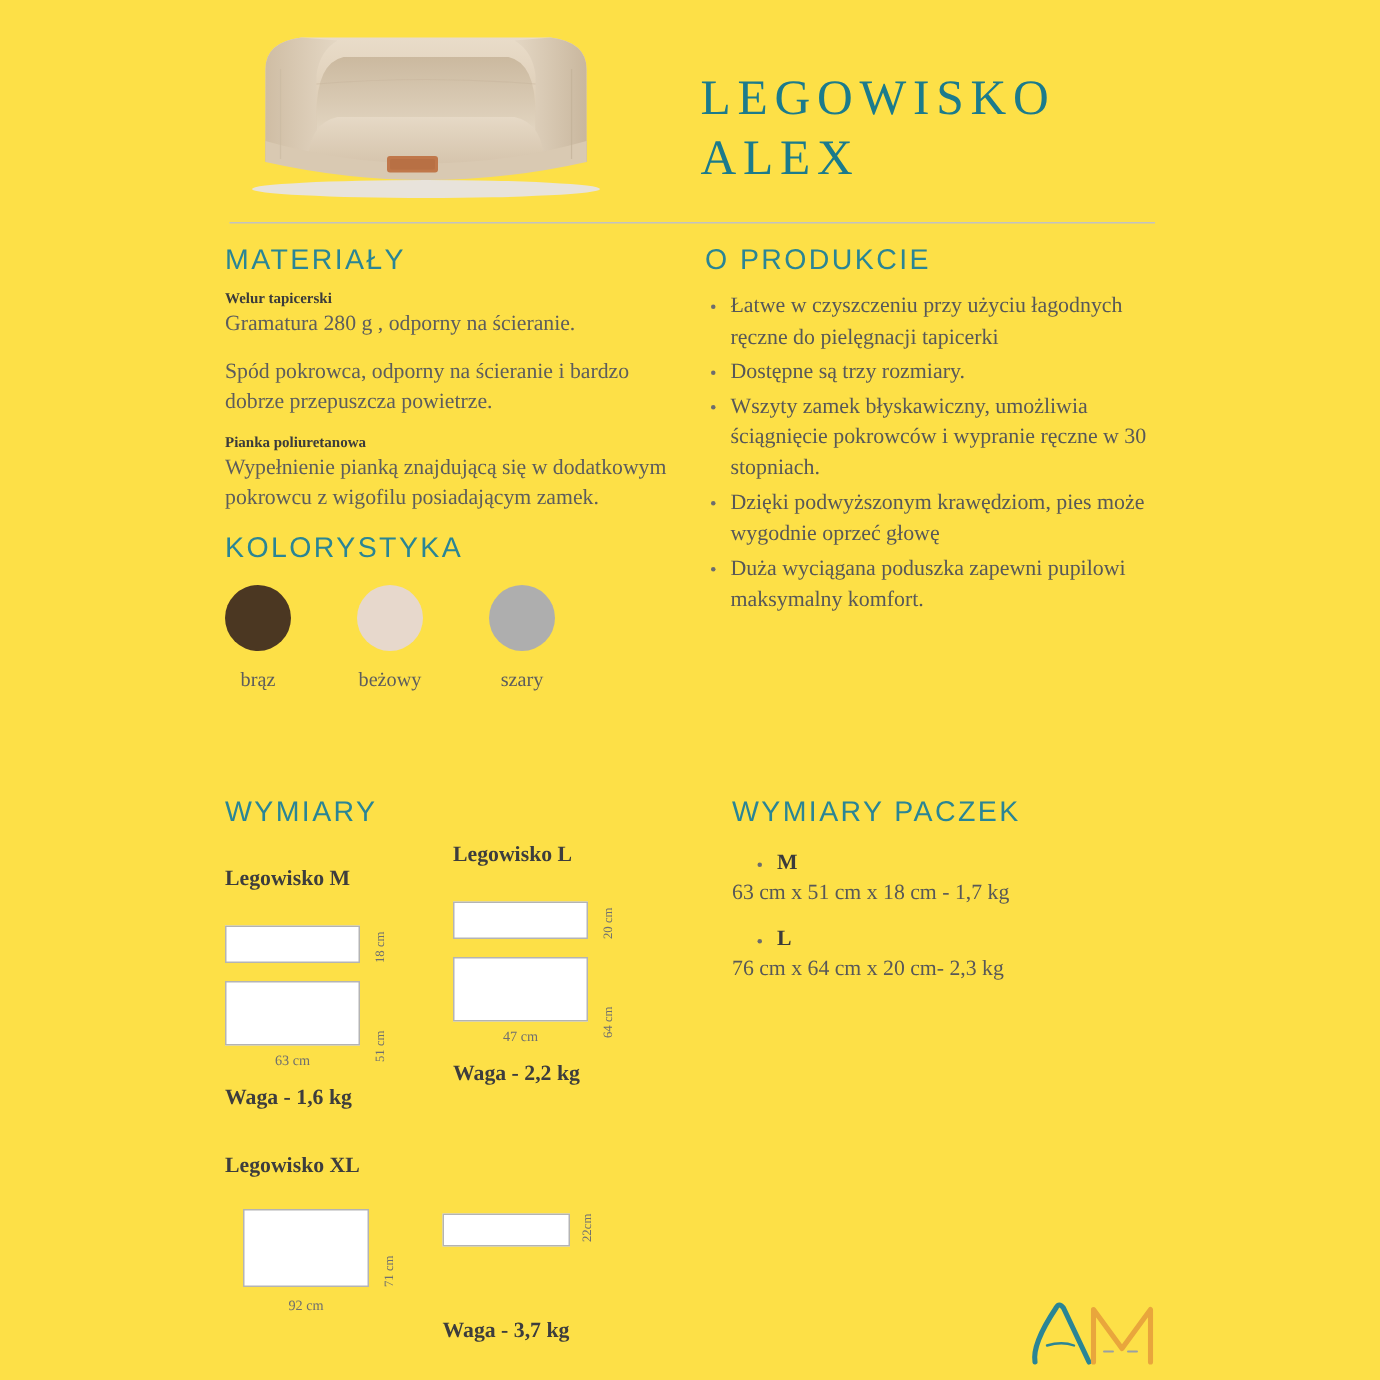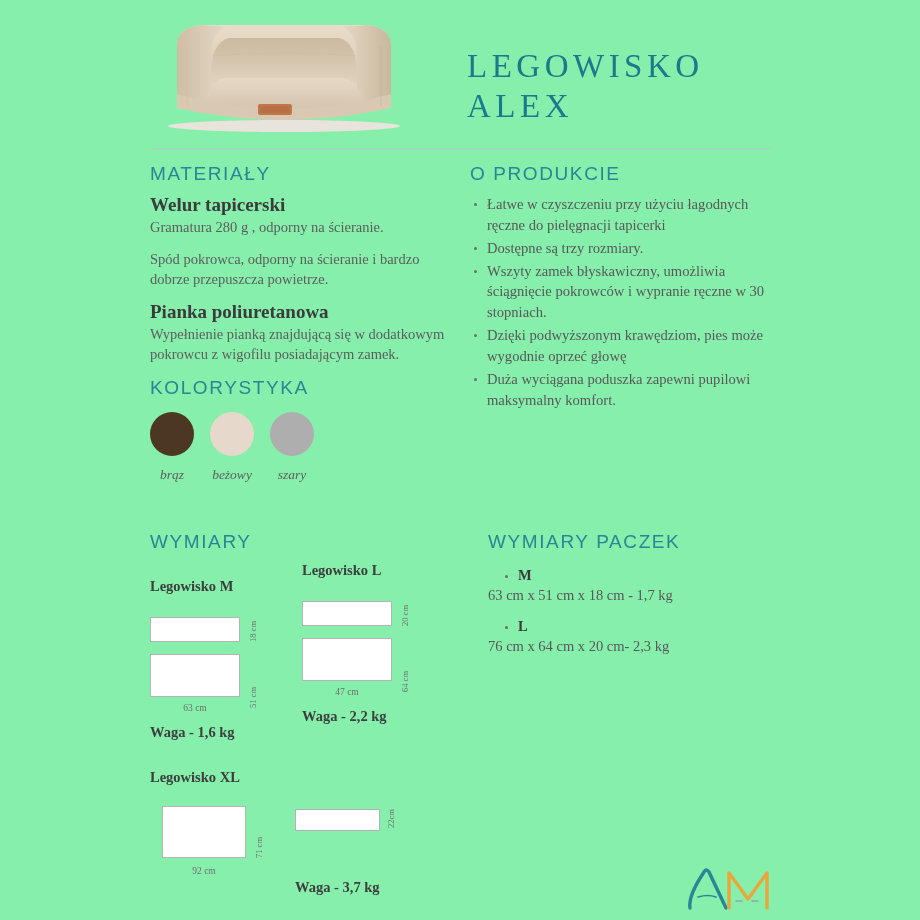--- a/index.html
+++ b/index.html
@@ -11,21 +11,21 @@
     width: 920px;
     height: 920px;
     position: relative;
     font-family: "Liberation Serif", serif;
     color: #4a4a4a;
     overflow: hidden;
   }
   .page {
     position: absolute;
     inset: 0;
-    background: #86efac;
+    background: #fde047;
   }
 
   
   .hero {
     position: absolute;
     left: 153px;
     top: 16px;
     width: 617px;
     height: 120px;
     display: flex;
@@ -80,21 +80,21 @@
     font-size: 19px;
     letter-spacing: 1.6px;
     color: #2a8595;
     font-weight: 400;
     margin: 0 0 9px 0;
   }
   .sec-head.tight { margin-bottom: 6px; }
 
   .mat-title {
     font-family: "Liberation Serif", serif;
-    font-size: 19px;
+    font-size: 10px;
     font-weight: bold;
     color: #3b3b3b;
     margin: 0 0 1px 0;
   }
   .mat-body {
     font-family: "Liberation Serif", serif;
     font-size: 14.5px;
     color: #5d5d5d;
     line-height: 1.42;
     margin: 0 0 11px 0;
@@ -121,23 +121,22 @@
     top: 9px;
     width: 3px;
     height: 3px;
     border-radius: 50%;
     background: #6d6d6d;
   }
 
   
   .swatch-row {
     display: flex;
-    gap: 16px;
+    gap: 44px;
     margin-top: 13px;
-    font-style: italic;
   }
   .swatch-cell {
     width: 44px;
     text-align: center;
   }
   .swatch {
     width: 44px;
     height: 44px;
     border-radius: 50%;
   }

